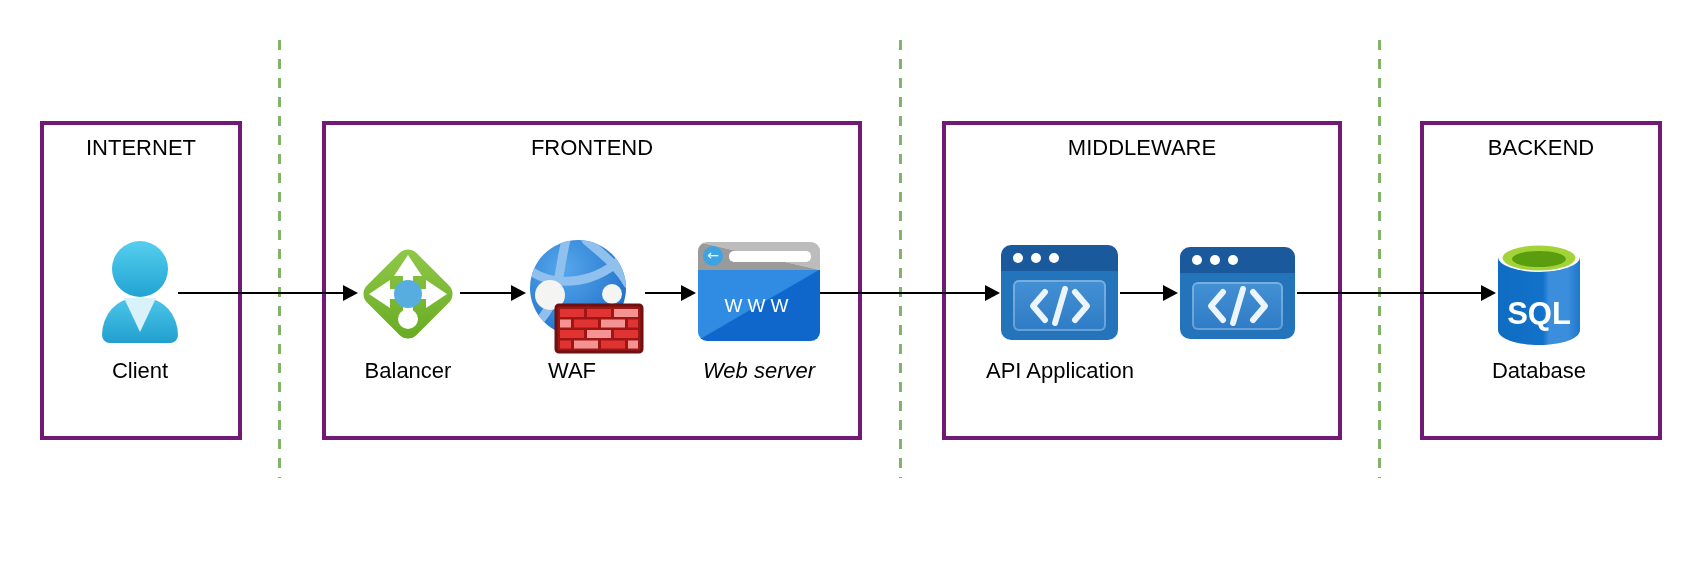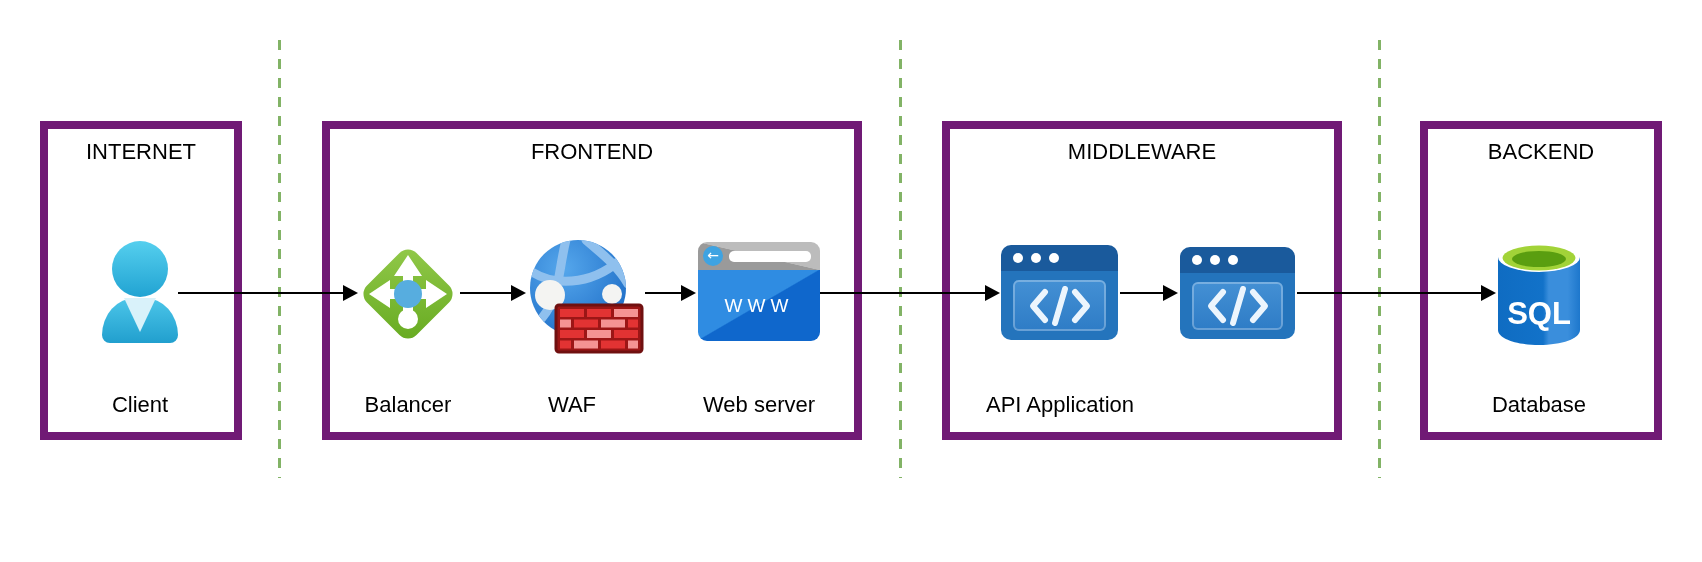--- a/index.html
+++ b/index.html
@@ -1,33 +1,33 @@
 <!DOCTYPE html>
 <html><head>
 <meta charset="utf-8">
 <style>
   html,body{margin:0;padding:0;background:#fff;}
   .stage{position:relative;width:1702px;height:562px;background:#ffffff;overflow:hidden;
          font-family:"Liberation Sans",sans-serif;color:#000;}
 
   
-  .zone{position:absolute;border:8px solid #701a75;background:#fff;box-sizing:border-box;}
+  .zone{position:absolute;border:4px solid #701a75;background:#fff;box-sizing:border-box;}
   .zone-title{position:absolute;width:100%;top:10px;text-align:center;font-size:22px;color:#000;}
 
   
   .separator{position:absolute;width:3px;top:40px;height:438px;
              background:repeating-linear-gradient(to bottom,#82b366 0 10px,transparent 10px 19px);}
 
   
   .arrow{position:absolute;height:2px;background:#000;z-index:5;}
   .arrow .head{position:absolute;right:-15px;top:-7px;width:0;height:0;
                border-left:15px solid #000;border-top:8px solid transparent;border-bottom:8px solid transparent;}
 
   
-  .node-label{position:absolute;text-align:center;font-size:22px;color:#000;z-index:6;margin-top:34px;}
+  .node-label{position:absolute;text-align:center;font-size:22px;color:#000;z-index:6;}
 
   
   .client-icon{position:absolute;left:102px;top:239px;width:76px;height:104px;z-index:4;}
   .client-head{position:absolute;left:10px;top:2px;width:56px;height:56px;border-radius:50%;
                background:linear-gradient(180deg,#55cfee 0%,#21a3d2 100%);}
   .client-body{position:absolute;left:0;bottom:0;width:76px;height:45px;
                background:linear-gradient(180deg,#4cc6e9 0%,#219fce 100%);
                border-radius:38px 38px 9px 9px / 42px 42px 9px 9px;}
   .client-collar{position:absolute;left:22px;top:59px;width:0;height:0;z-index:2;
                border-left:16px solid transparent;border-right:16px solid transparent;
@@ -162,21 +162,21 @@
   </svg>
   <div class="node-label" style="left:512px;top:358px;width:120px;">WAF</div>
 
   <div class="browser">
     <div class="browser-top">
       <div class="browser-back">←</div>
       <div class="browser-address"></div>
     </div>
     <div class="browser-body">WWW</div>
   </div>
-  <div class="node-label" style="left:684px;top:358px;width:150px;">Web server</div>
+  <div class="node-label" style="left:684px;top:358px;width:150px;font-style:italic;">Web server</div>
 
   <div class="codewin" style="left:1001px;top:245px;width:117px;height:95px;">
     <div class="codewin-top">
       <div class="codewin-dot" style="left:12px;"></div>
       <div class="codewin-dot" style="left:30px;"></div>
       <div class="codewin-dot" style="left:48px;"></div>
     </div>
     <div class="codewin-body">
       <div class="codewin-panel">
         <svg width="64" height="40" viewBox="0 0 64 40">

